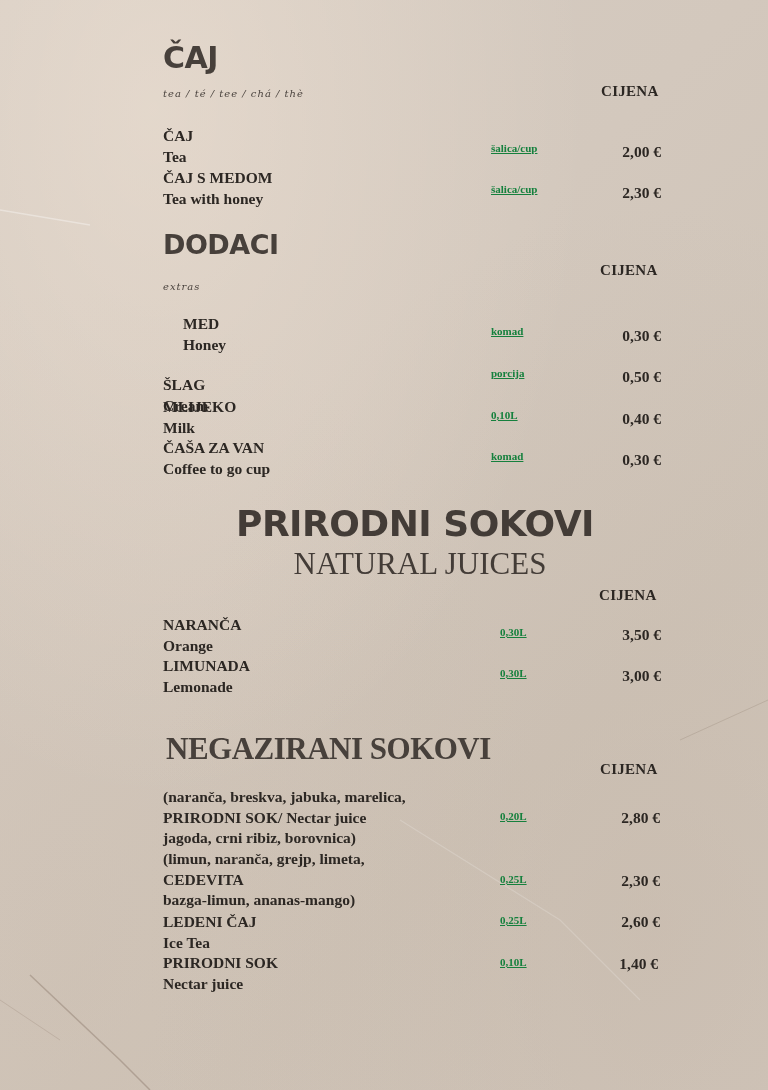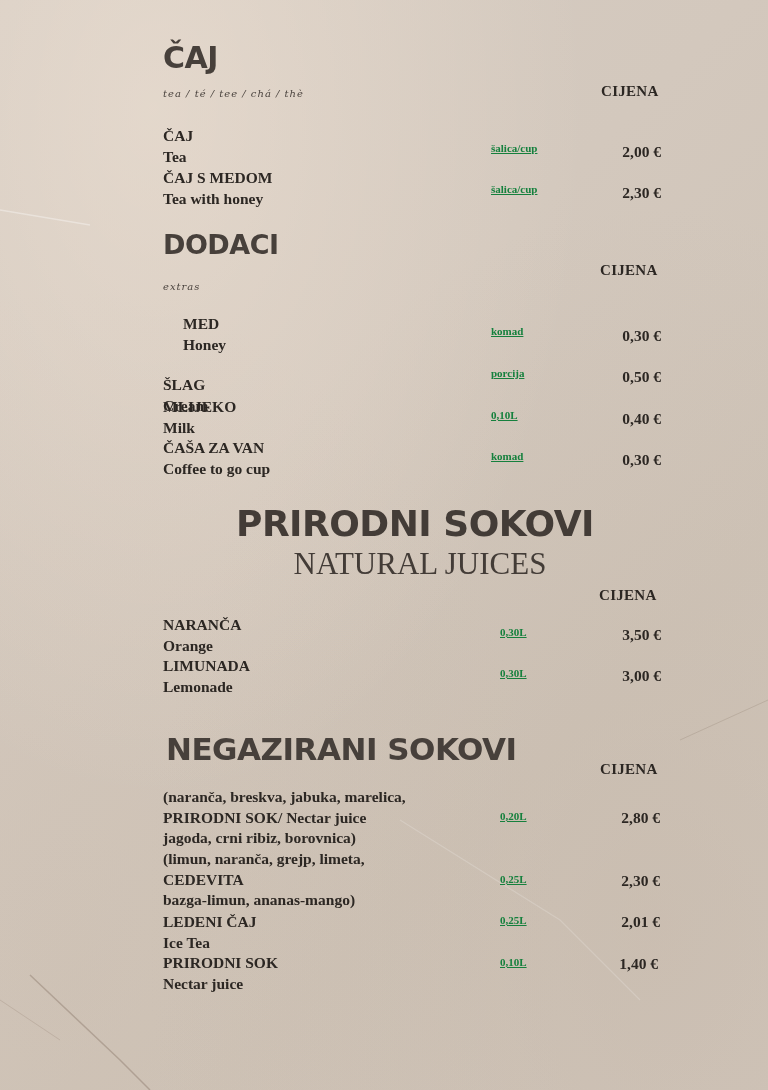--- a/index.html
+++ b/index.html
@@ -104,21 +104,21 @@
   <div class="abs unit" style="left:500px;top:626px;">0,30L</div>
   <div class="abs price" style="left:581px;top:626px;">3,50 €</div>
 
   <div class="abs item" style="left:163px;top:656px;">
     <div>LIMUNADA</div>
     <div>Lemonade</div>
   </div>
   <div class="abs unit" style="left:500px;top:667px;">0,30L</div>
   <div class="abs price" style="left:581px;top:667px;">3,00 €</div>
 
-  <div class="abs h-big" style="left:166px;top:731px;font-size:31px;">NEGAZIRANI SOKOVI</div>
+  <div class="abs h-big" style="left:166px;top:731px;font-size:31px;font-family:Liberation Serif, serif;">NEGAZIRANI SOKOVI</div>
   <div class="abs cijena" style="left:600px;top:761px;">CIJENA</div>
 
   <div class="abs item" style="left:163px;top:787px;">
     <div>(naranča, breskva, jabuka, marelica,</div>
     <div>PRIRODNI SOK/ Nectar juice</div>
     <div>jagoda, crni ribiz, borovnica)</div>
   </div>
   <div class="abs unit" style="left:500px;top:810px;">0,20L</div>
   <div class="abs price" style="left:580px;top:809px;">2,80 €</div>
 
@@ -128,21 +128,21 @@
     <div>bazga-limun, ananas-mango)</div>
   </div>
   <div class="abs unit" style="left:500px;top:873px;">0,25L</div>
   <div class="abs price" style="left:580px;top:872px;">2,30 €</div>
 
   <div class="abs item" style="left:163px;top:912px;">
     <div>LEDENI ČAJ</div>
     <div>Ice Tea</div>
   </div>
   <div class="abs unit" style="left:500px;top:914px;">0,25L</div>
-  <div class="abs price" style="left:580px;top:913px;">2,01 €</div>
+  <div class="abs price" style="left:580px;top:913px;">2,60 €</div>
 
   <div class="abs item" style="left:163px;top:953px;">
     <div>PRIRODNI SOK</div>
     <div>Nectar juice</div>
   </div>
   <div class="abs unit" style="left:500px;top:956px;">0,10L</div>
   <div class="abs price" style="left:578px;top:955px;">1,40 €</div>
 
 </div>
 

